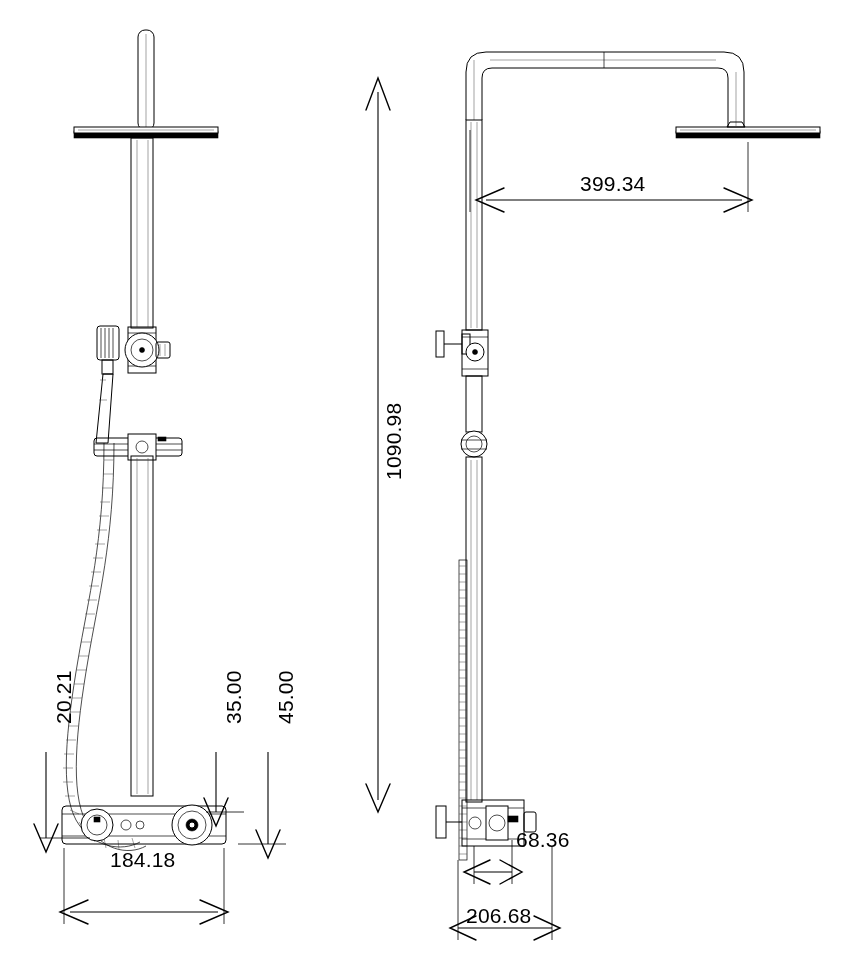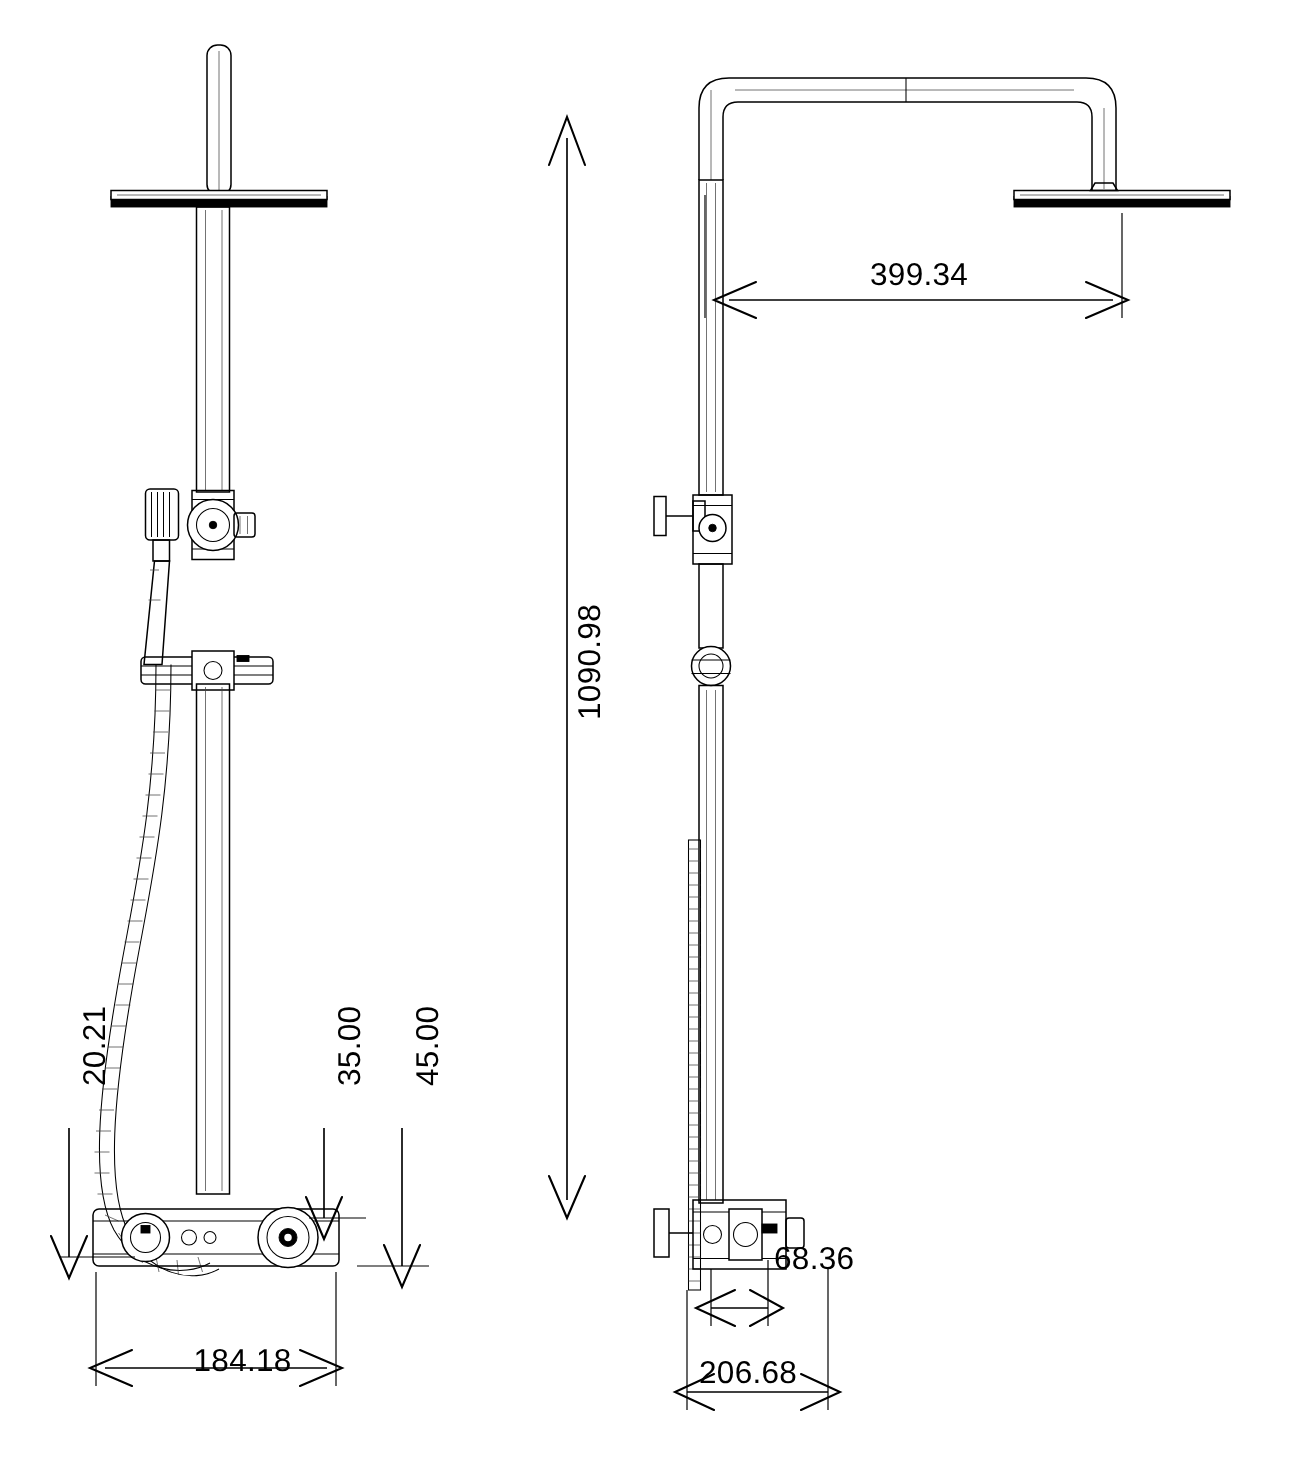--- a/index.html
+++ b/index.html
@@ -296,21 +296,21 @@
       <line class="extline" x1="552" y1="846" x2="552" y2="940"></line>
       <path class="arrowhead" d="M476 916 L450 928 L476 940"></path>
       <path class="arrowhead" d="M534 916 L560 928 L534 940"></path>
     </g>
   </svg>
 
   <div class="dim-label vert" style="left: 382px; top: 480px;">1090.98</div>
 
   <div class="dim-label" style="left: 580px; top: 172px;">399.34</div>
 
-  <div class="dim-label" style="left: 110px; top: 896px; margin-left: 19px;">184.18</div>
+  <div class="dim-label" style="left: 110px; top: 848px;">184.18</div>
 
   <div class="dim-label vert" style="left: 52px; top: 724px;">20.21</div>
 
   <div class="dim-label vert" style="left: 222px; top: 724px;">35.00</div>
 
   <div class="dim-label vert" style="left: 274px; top: 724px;">45.00</div>
 
   <div class="dim-label" style="left: 516px; top: 828px;">68.36</div>
 
   <div class="dim-label" style="left: 466px; top: 904px;">206.68</div>

